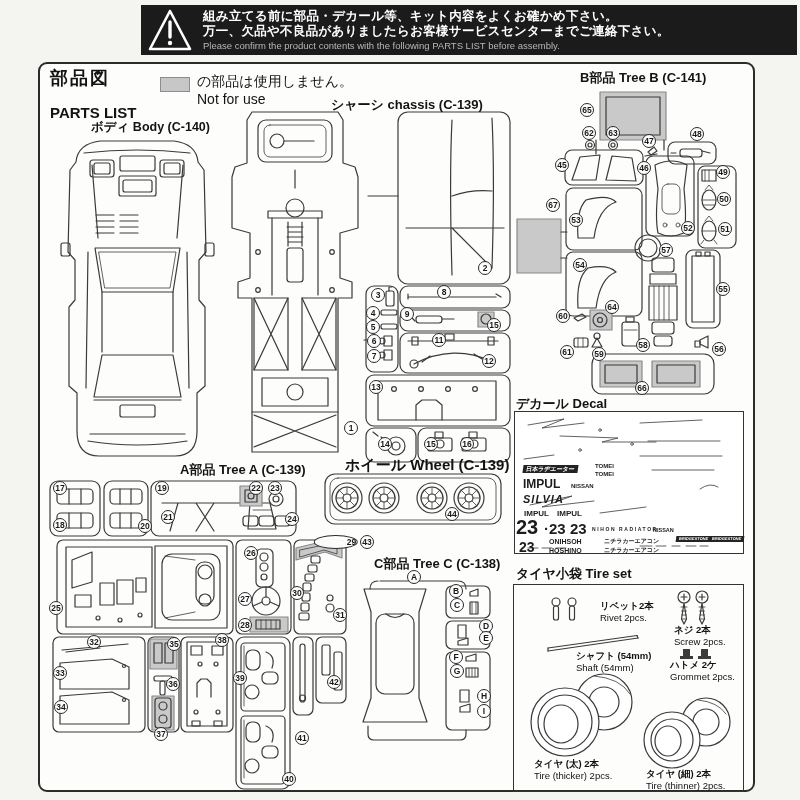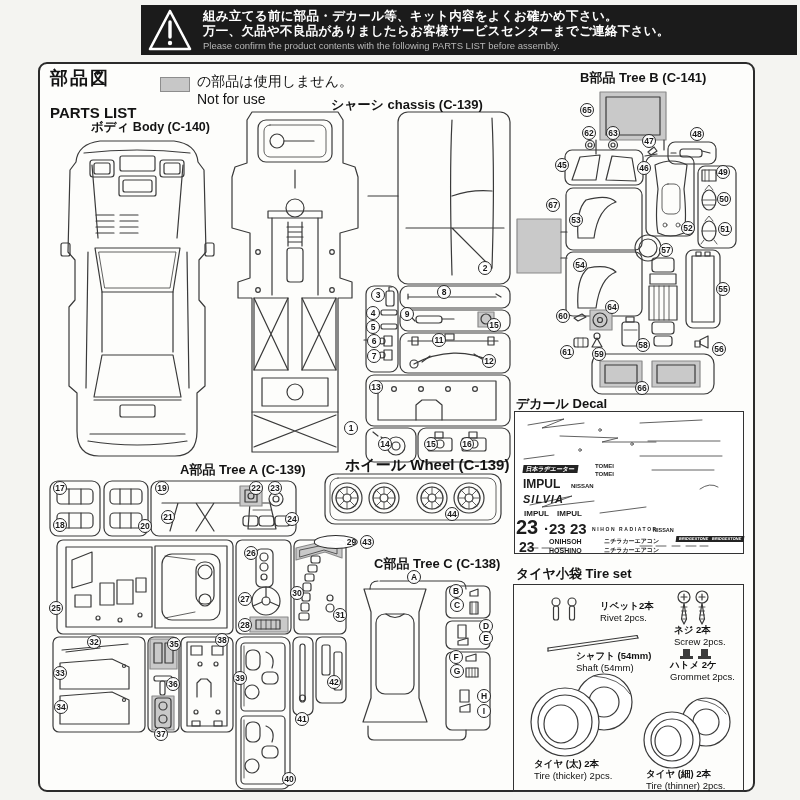--- a/index.html
+++ b/index.html
@@ -532,21 +532,21 @@
       <span class="pn" style="left: 340px; top: 615px;">31</span>
       <span class="pn" style="left: 94px; top: 642px;">32</span>
       <span class="pn" style="left: 60px; top: 673px;">33</span>
       <span class="pn" style="left: 61px; top: 707px;">34</span>
       <span class="pn" style="left: 174px; top: 644px;">35</span>
       <span class="pn" style="left: 173px; top: 684px;">36</span>
       <span class="pn" style="left: 161px; top: 734px;">37</span>
       <span class="pn" style="left: 222px; top: 640px;">38</span>
       <span class="pn" style="left: 240px; top: 678px;">39</span>
       <span class="pn" style="left: 289px; top: 779px;">40</span>
-      <span class="pn" style="left: 302px; top: 719px; text-align: right;">41</span>
+      <span class="pn" style="left: 302px; top: 738px; text-align: right;">41</span>
       <span class="pn" style="left: 334px; top: 682px;">42</span>
       <span class="pn" style="left: 367px; top: 500px; margin-top: 42px;">43</span>
       <span class="pn" style="left: 452px; top: 514px;">44</span>
       <span class="pn" style="left: 562px; top: 165px;">45</span>
       <span class="pn" style="left: 644px; top: 168px;">46</span>
       <span class="pn" style="left: 649px; top: 141px;">47</span>
       <span class="pn" style="left: 697px; top: 134px;">48</span>
       <span class="pn" style="left: 723px; top: 172px;">49</span>
       <span class="pn" style="left: 724px; top: 199px;">50</span>
       <span class="pn" style="left: 725px; top: 229px;">51</span>

